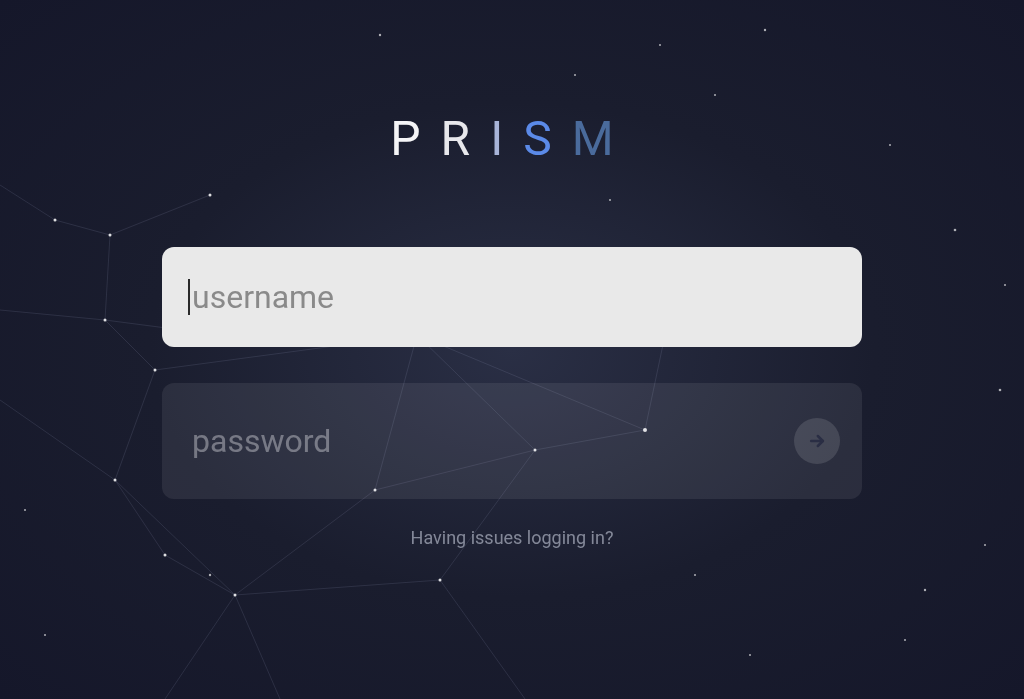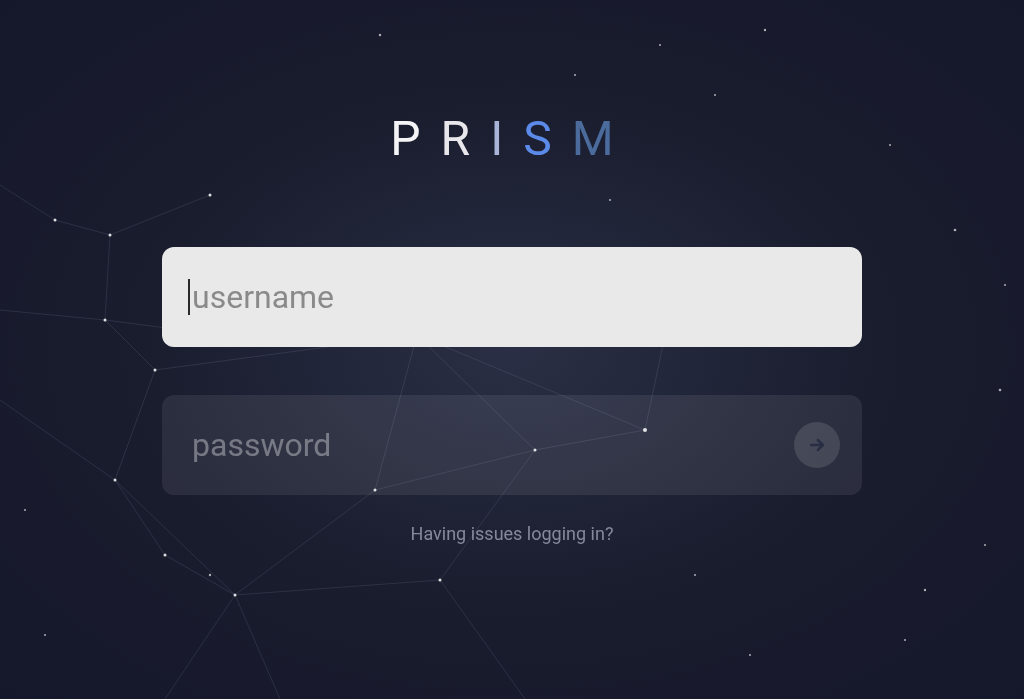--- a/index.html
+++ b/index.html
@@ -49,21 +49,21 @@
     .logo-p { color: #f5f5f7; }
     .logo-r { color: #e8e8ec; }
     .logo-i { color: #a8b4d8; }
     .logo-s { color: #5b8ae8; }
     .logo-m { color: #4a6b9c; }
     
     .login-form {
       width: 700px;
       display: flex;
       flex-direction: column;
-      gap: 48px;
+      gap: 36px;
     }
     
     .input-wrapper {
       position: relative;
       width: 100%;
     }
     
     .username-input {
       width: 100%;
       height: 100px;
@@ -76,21 +76,21 @@
       outline: none;
       font-family: inherit;
     }
     
     .username-input::placeholder {
       color: #8a8a8a;
     }
     
     .password-input {
       width: 100%;
-      height: 100px;
+      height: 116px;
       background: rgba(255, 255, 255, 0.08);
       border: none;
       border-radius: 12px;
       padding: 0 90px 0 30px;
       font-size: 32px;
       color: #e0e0e0;
       outline: none;
       font-family: inherit;
     }
     

